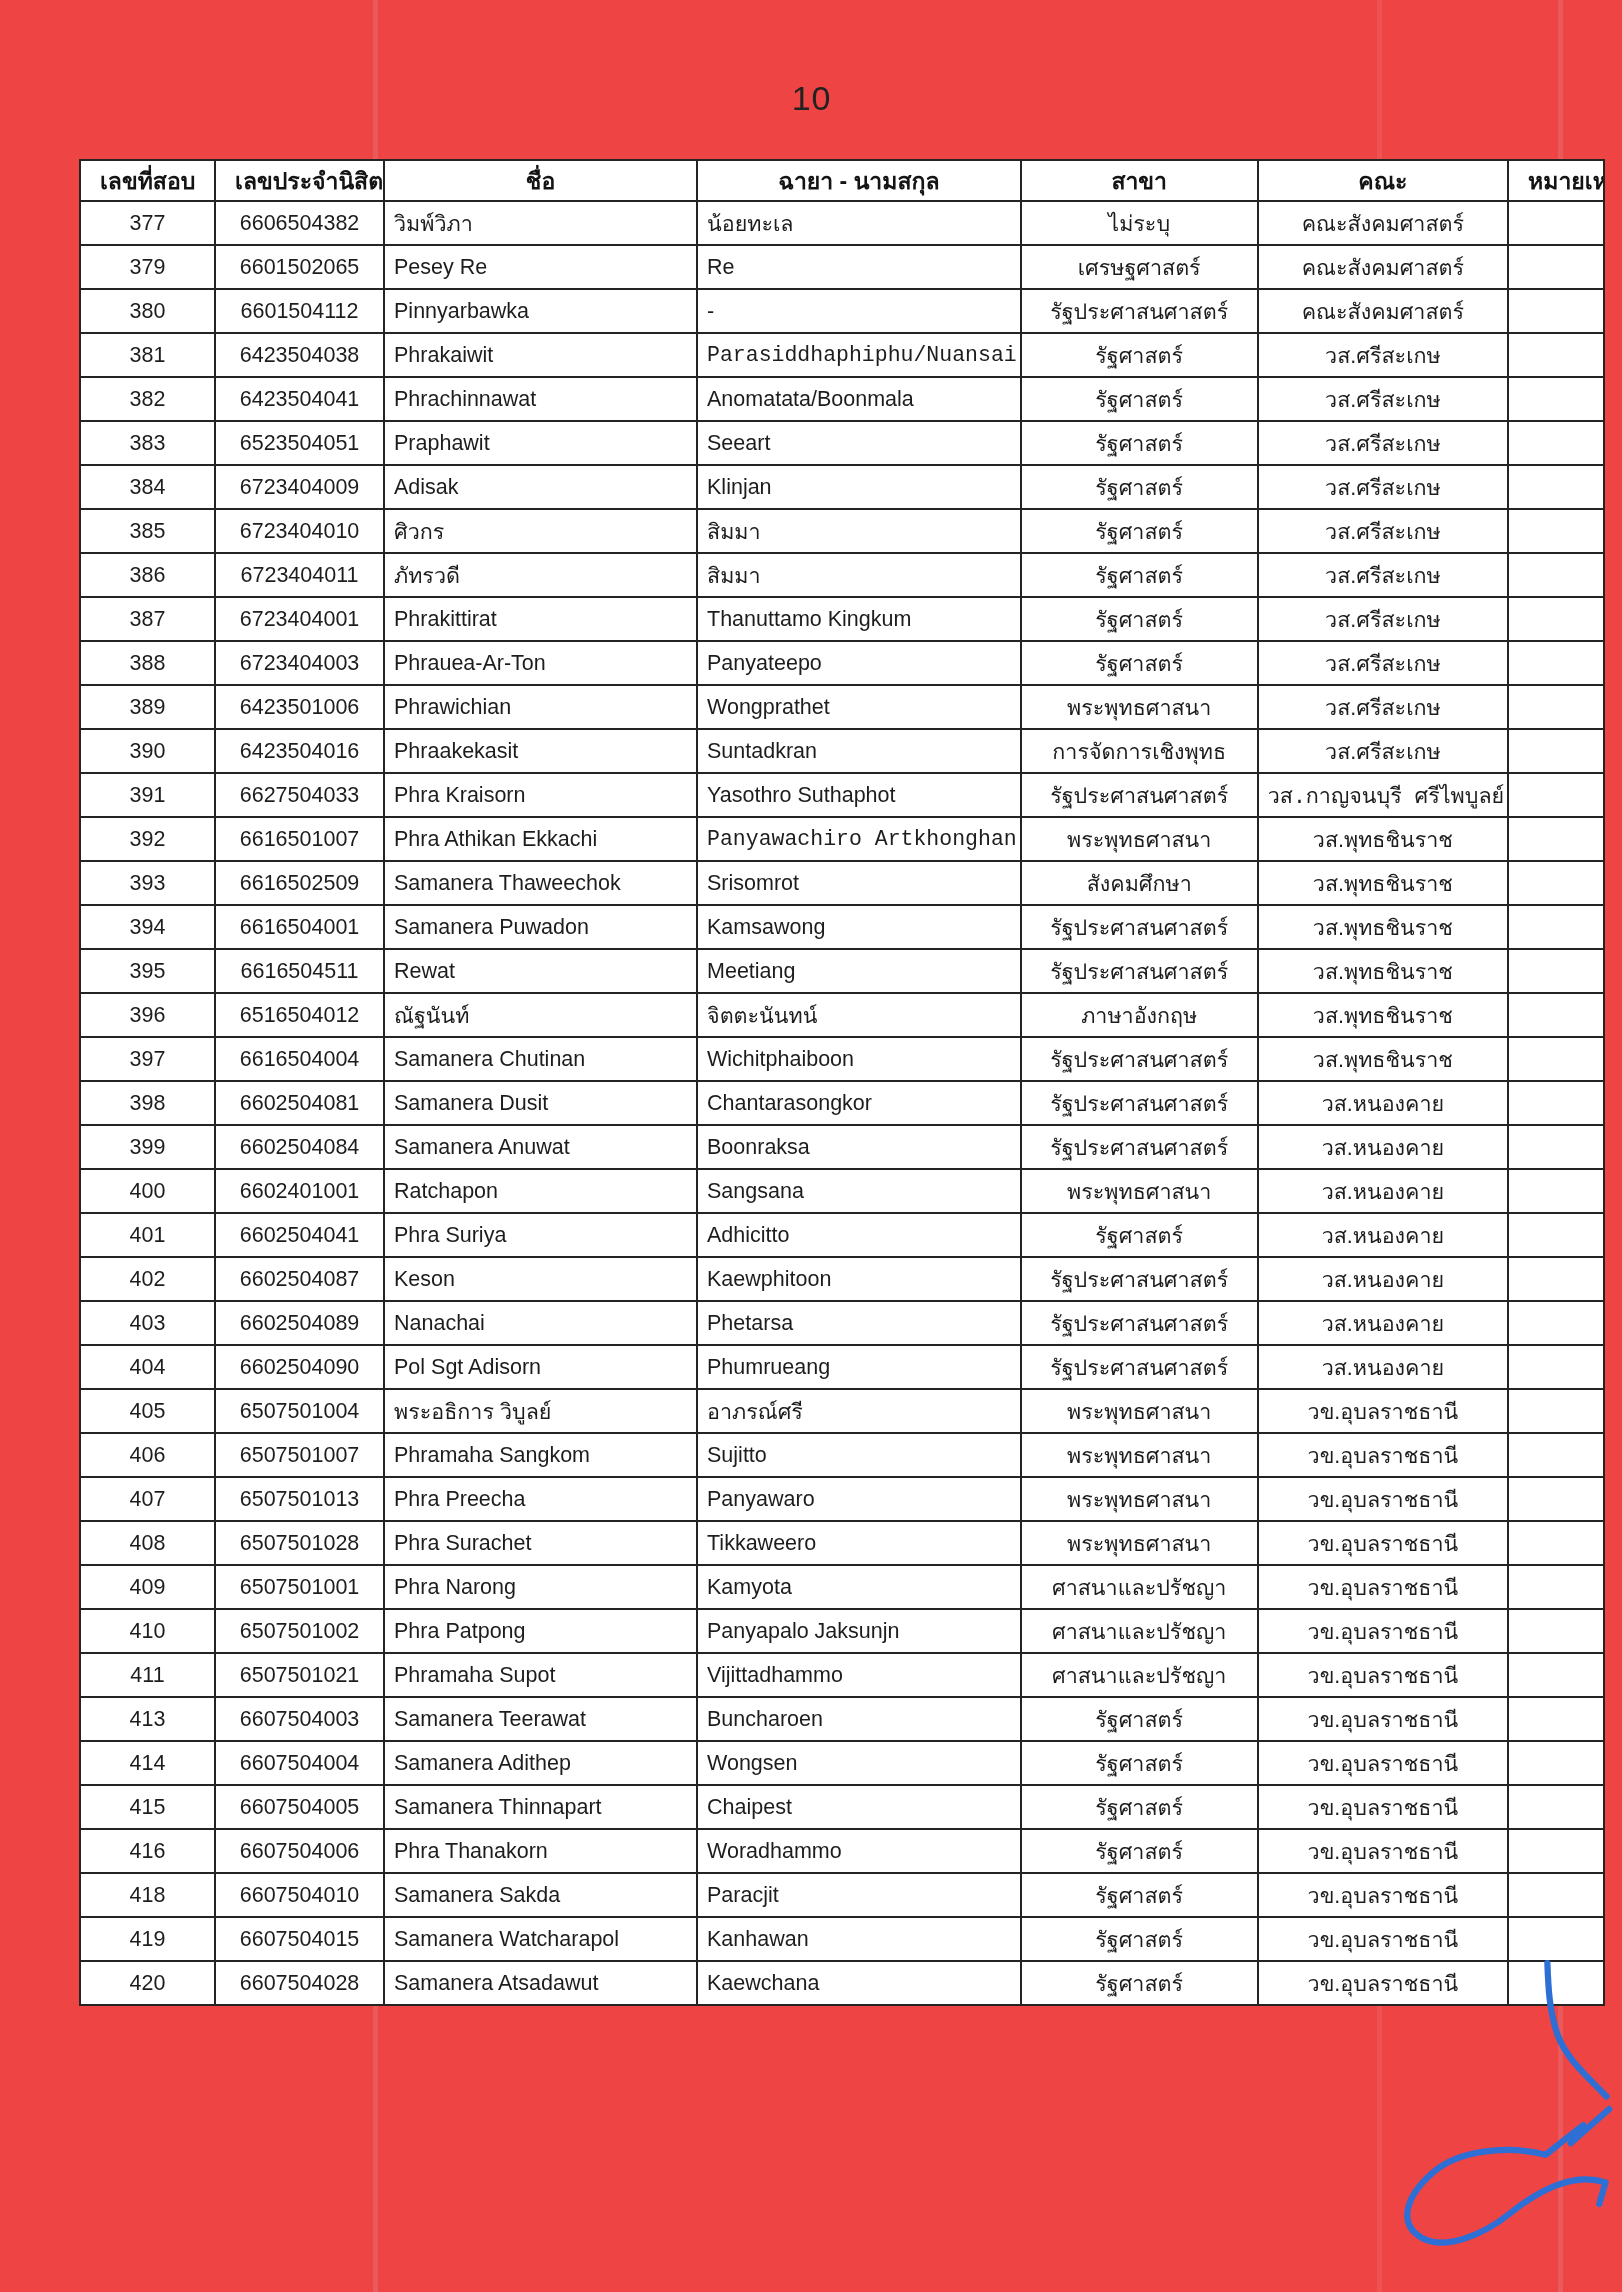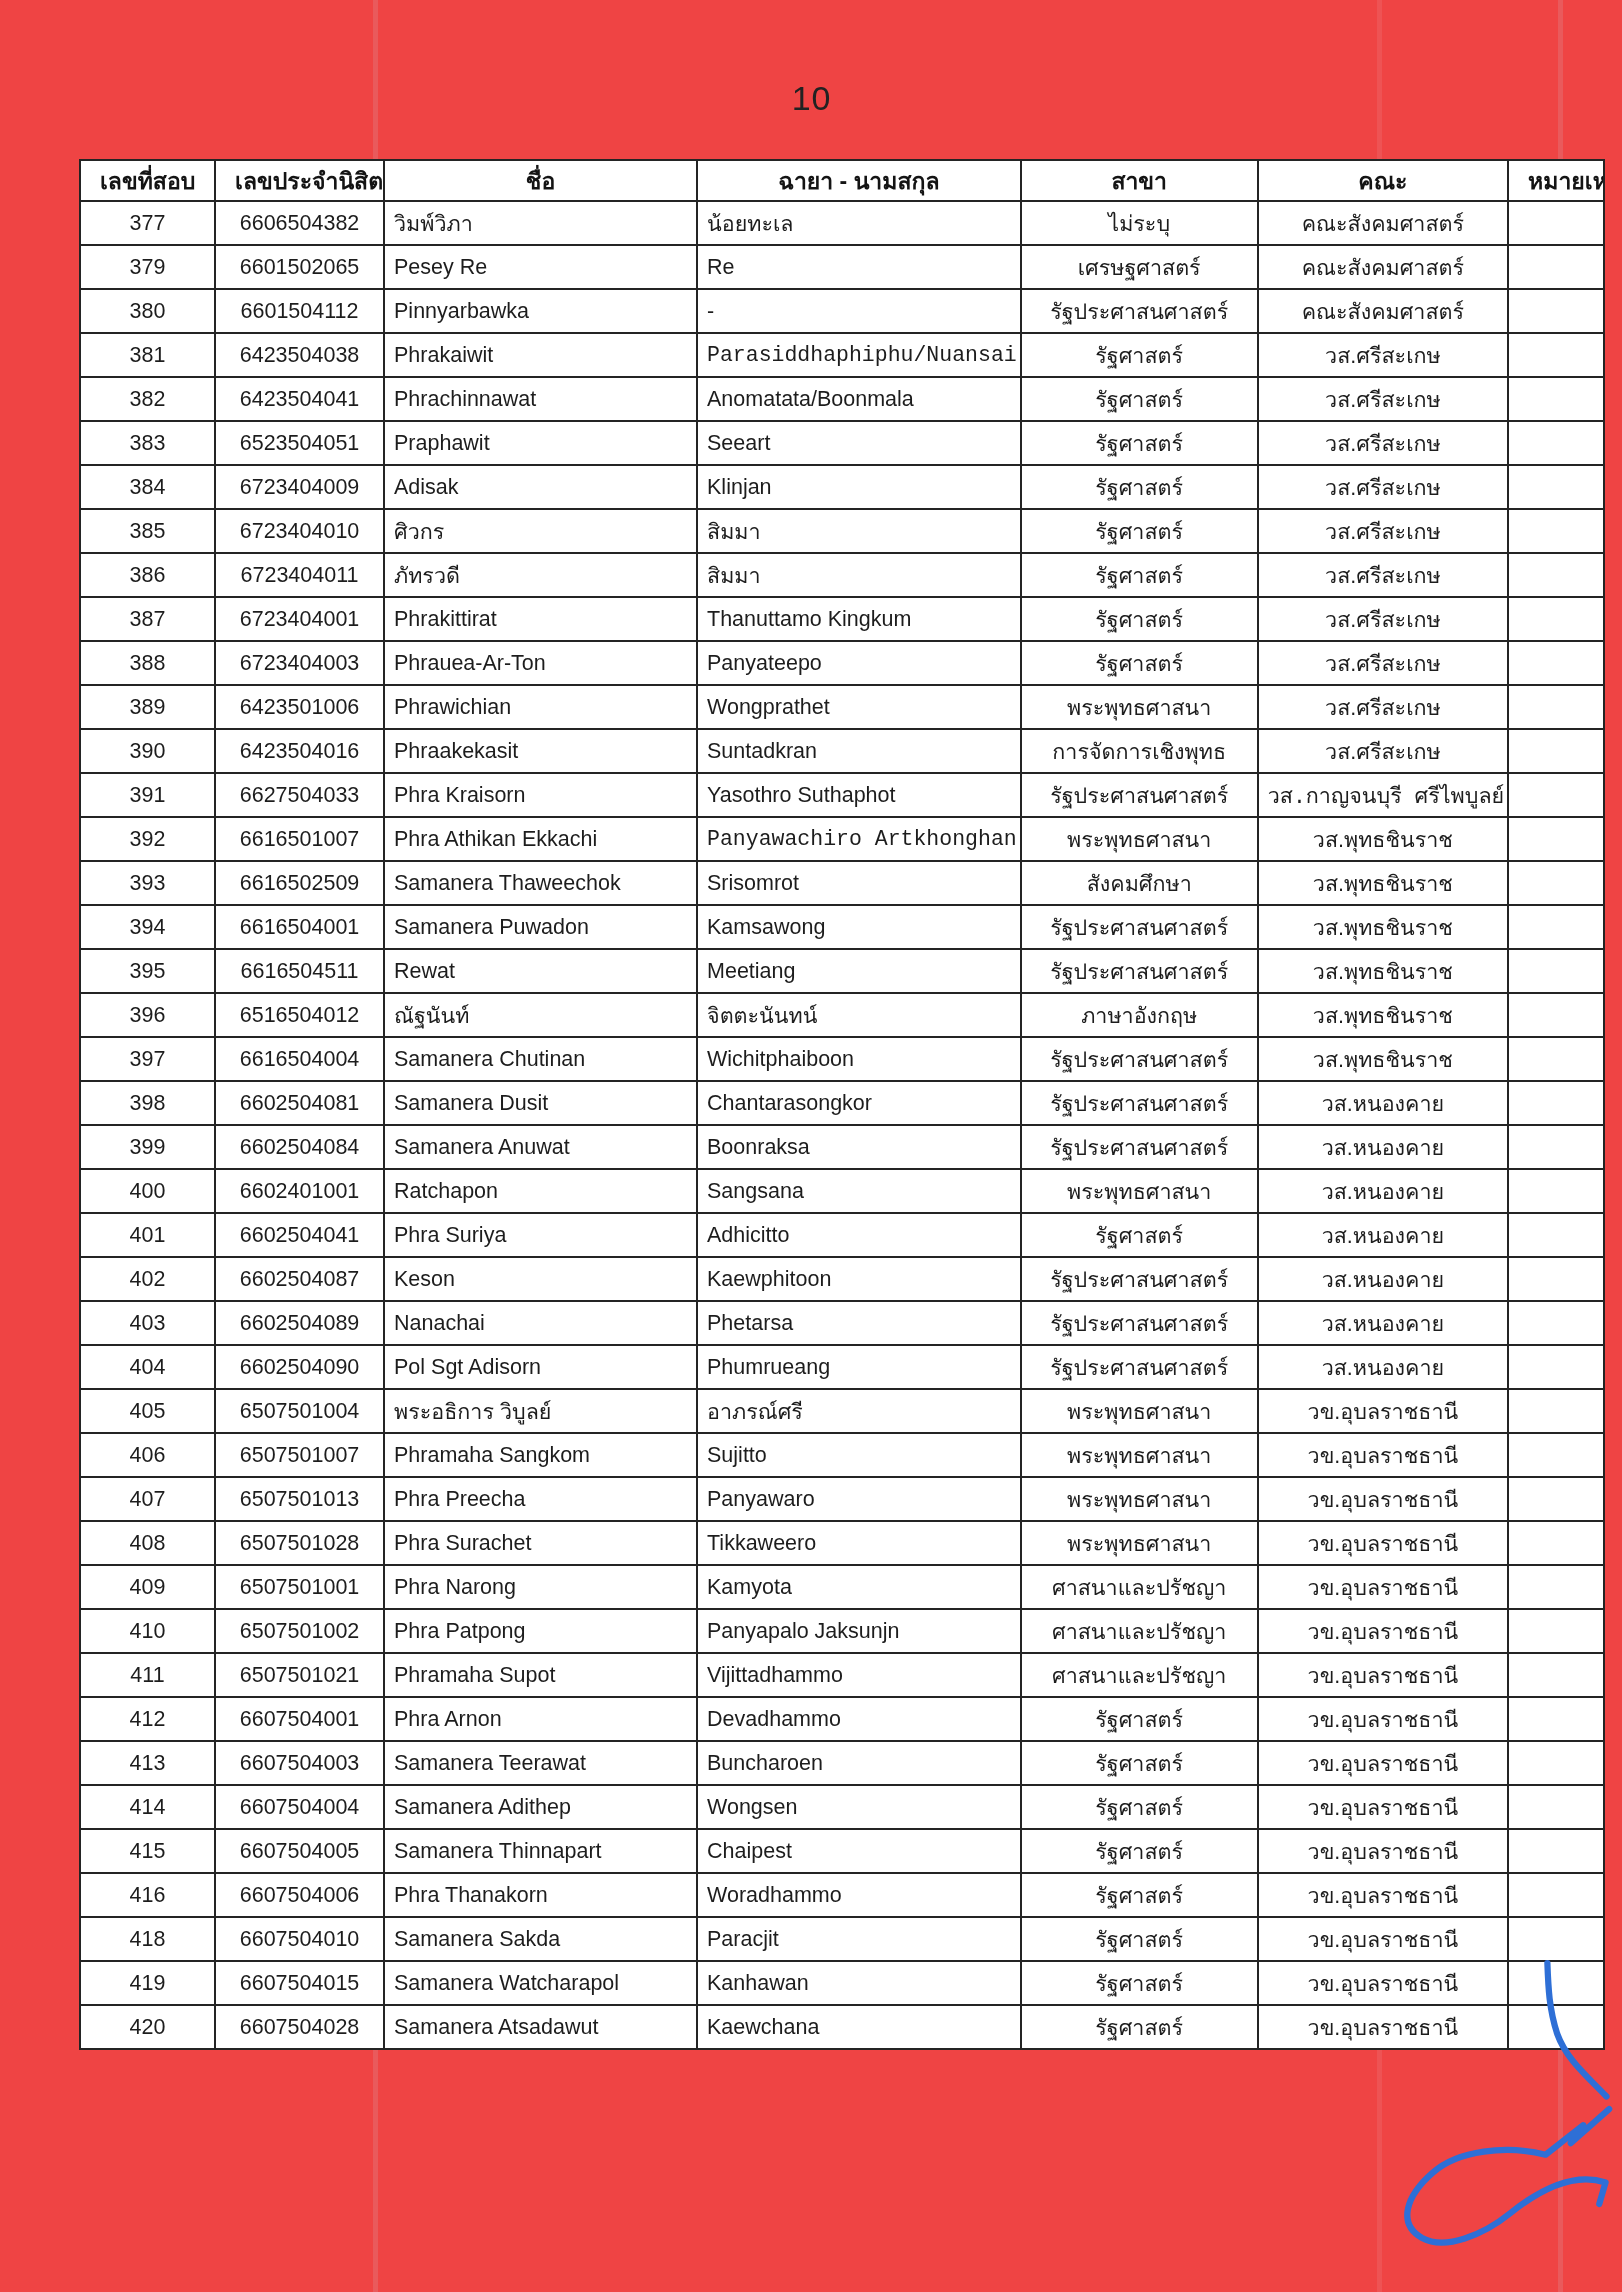--- a/index.html
+++ b/index.html
@@ -379,29 +379,20 @@
         <tr>
           <td class="c">411</td>
           <td class="c">6507501021</td>
           <td class="l">Phramaha Supot</td>
           <td class="l">Vijittadhammo</td>
           <td class="c">ศาสนาและปรัชญา</td>
           <td class="c">วข.อุบลราชธานี</td>
           <td class="c"></td>
         </tr>
         <tr>
-          <td class="c">412</td>
-          <td class="c">6607504001</td>
-          <td class="l">Phra Arnon</td>
-          <td class="l">Devadhammo</td>
-          <td class="c">รัฐศาสตร์</td>
-          <td class="c">วข.อุบลราชธานี</td>
-          <td class="c"></td>
-        </tr>
-        <tr>
           <td class="c">413</td>
           <td class="c">6607504003</td>
           <td class="l">Samanera Teerawat</td>
           <td class="l">Buncharoen</td>
           <td class="c">รัฐศาสตร์</td>
           <td class="c">วข.อุบลราชธานี</td>
           <td class="c"></td>
         </tr>
         <tr>
           <td class="c">414</td>

